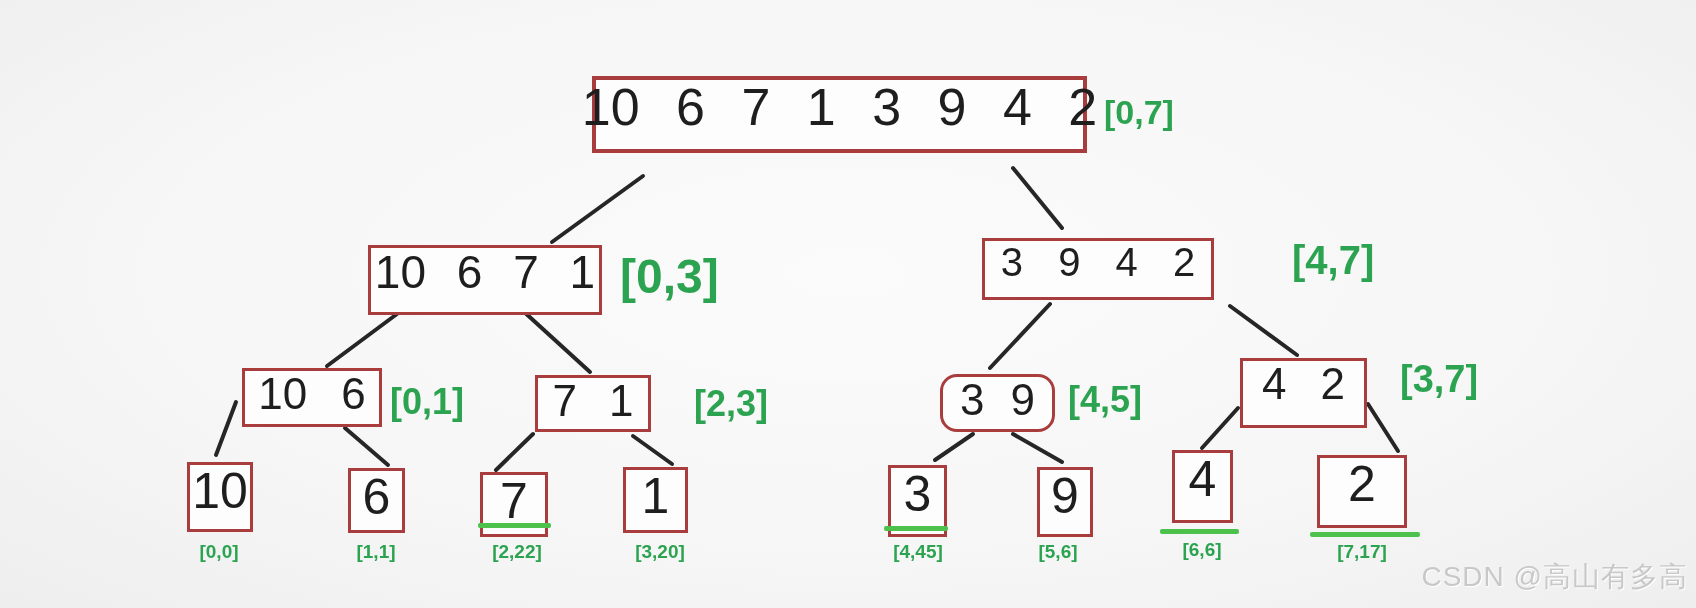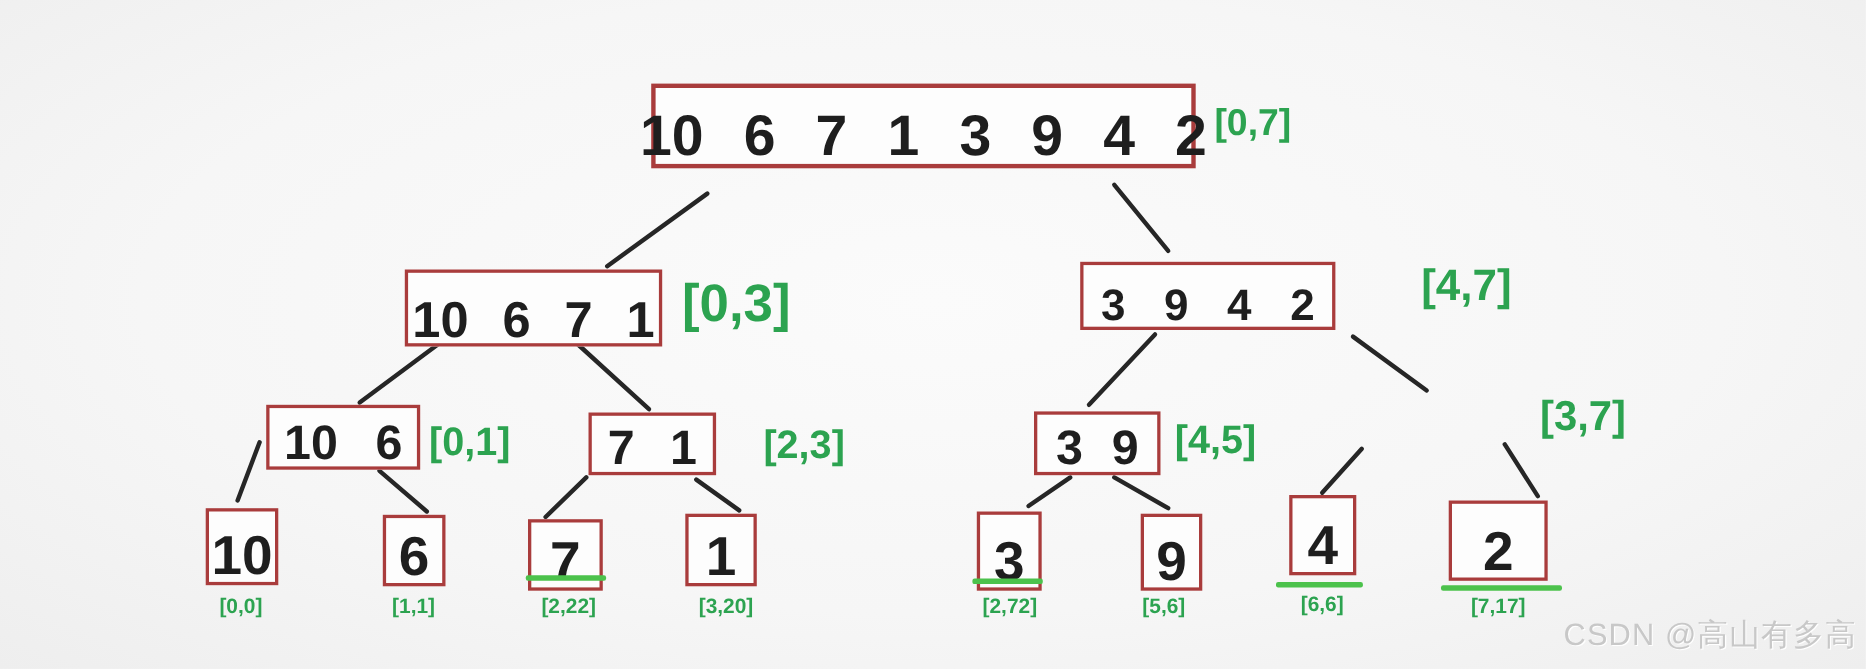--- a/index.html
+++ b/index.html
@@ -11,39 +11,39 @@
   .stage{
     position:relative;width:1696px;height:608px;
     background:radial-gradient(ellipse at 50% 45%, #fbfbfb 0%, #f6f6f6 60%, #eeeeee 100%);
   }
   .edges{position:absolute;left:0;top:0;width:1696px;height:608px;pointer-events:none;}
   .edges line{stroke:#262626;stroke-width:4;stroke-linecap:round;}
 
   .box{
     position:absolute;box-sizing:border-box;
     border:3px solid #a93c3c;background:#fdfdfd;
-    display:flex;align-items:flex-end;justify-content:center;
-    color:#1e1e1e;font-weight:bold;line-height:1;white-space:nowrap;
+    display:flex;align-items:flex-start;justify-content:center;
+    color:#1e1e1e;font-weight:normal;line-height:1;white-space:nowrap;
   }
   .box .vals{transform:translateY(1px);}
 
   .range{
     position:absolute;color:#2ca350;font-weight:bold;line-height:1;white-space:nowrap;
   }
   .leaf-range{text-align:center;font-size:19px;}
 
   .underline{position:absolute;height:5px;background:#4cc24c;border-radius:2px;}
 
   
   #b-root{left:592px;top:76px;width:495px;height:77px;font-size:52px;word-spacing:22px;border-width:4px;}
   #b-l   {left:368px;top:245px;width:234px;height:70px;font-size:46px;word-spacing:18px;}
   #b-r   {left:982px;top:238px;width:232px;height:62px;font-size:40px;word-spacing:24px;}
   #b-ll  {left:242px;top:368px;width:140px;height:59px;font-size:44px;word-spacing:22px;}
   #b-lr  {left:535px;top:375px;width:116px;height:57px;font-size:44px;word-spacing:20px;}
-  #b-rl  {left:940px;top:374px;width:115px;height:58px;font-size:44px;word-spacing:14px;}
+  #b-rl  {left:940px;top:374px;width:115px;height:58px;font-size:44px;word-spacing:14px;border-radius:17px;}
   #b-rr  {left:1240px;top:358px;width:127px;height:70px;font-size:44px;word-spacing:22px;}
   #b-10  {left:187px;top:462px;width:66px;height:70px;font-size:50px;}
   #b-6   {left:348px;top:468px;width:57px;height:65px;font-size:50px;}
   #b-7   {left:480px;top:472px;width:68px;height:65px;font-size:50px;}
   #b-1   {left:623px;top:467px;width:65px;height:66px;font-size:50px;}
   #b-3   {left:888px;top:465px;width:59px;height:72px;font-size:50px;}
   #b-9   {left:1037px;top:467px;width:56px;height:70px;font-size:50px;}
   #b-4   {left:1172px;top:450px;width:61px;height:73px;font-size:50px;}
   #b-2   {left:1317px;top:455px;width:90px;height:73px;font-size:50px;}
 
@@ -123,20 +123,23 @@
   <div class="box" id="b-lr">
     <span class="vals">7 1</span>
   </div>
   <div class="range" id="r-lr">[2,3]</div>
 
   <div class="box" id="b-rl">
     <span class="vals">3 9</span>
   </div>
   <div class="range" id="r-rl">[4,5]</div>
 
+  <div class="box" id="b-rr">
+    <span class="vals">4 2</span>
+  </div>
   <div class="range" id="r-rr">[3,7]</div>
 
   <div class="box" id="b-10">
     <span class="vals">10</span>
   </div>
   <div class="range leaf-range" id="r-10">[0,0]</div>
 
   <div class="box" id="b-6">
     <span class="vals">6</span>
   </div>
@@ -150,21 +153,21 @@
 
   <div class="box" id="b-1">
     <span class="vals">1</span>
   </div>
   <div class="range leaf-range" id="r-1">[3,20]</div>
 
   <div class="box" id="b-3">
     <span class="vals">3</span>
   </div>
   <div class="underline" id="u-3"></div>
-  <div class="range leaf-range" id="r-3">[2,72]</div>
+  <div class="range leaf-range" id="r-3">[4,45]</div>
 
   <div class="box" id="b-9">
     <span class="vals">9</span>
   </div>
   <div class="range leaf-range" id="r-9">[5,6]</div>
 
   <div class="box" id="b-4">
     <span class="vals">4</span>
   </div>
   <div class="underline" id="u-4"></div>

